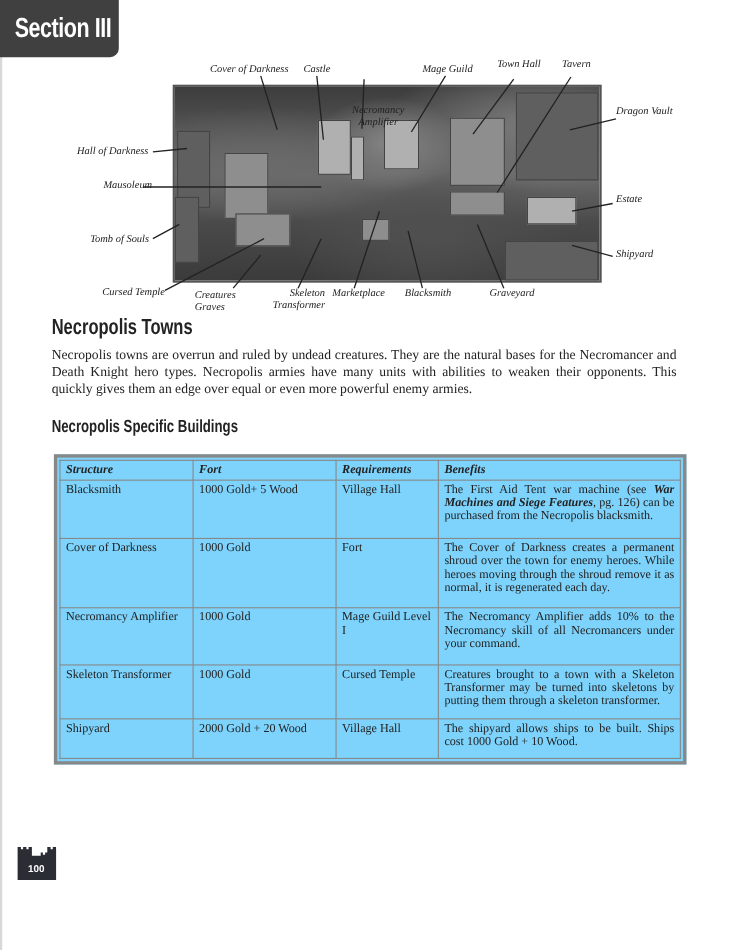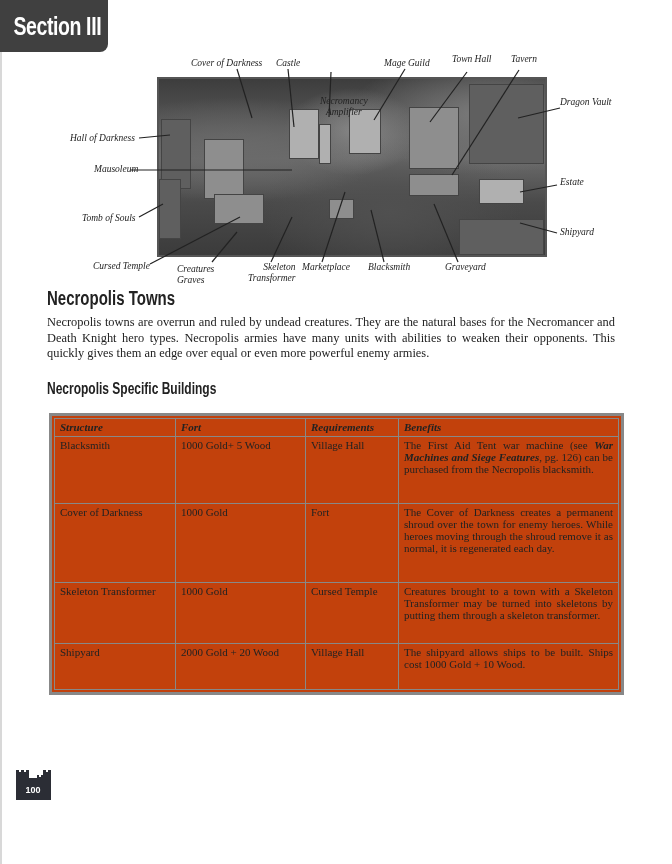--- a/index.html
+++ b/index.html
@@ -51,21 +51,21 @@
       font-size: 12.4px; line-height: 15.6px; color: #222; text-align: justify;
     }
     .h-buildings {
       position: absolute; left: 47px; top: 380px;
       font-family: "Liberation Sans", "DejaVu Sans", sans-serif; font-weight: bold; font-size: 16px; color: #222;
       transform: scaleX(0.75); transform-origin: left; white-space: nowrap;
     }
 
     .table-frame {
       position: absolute; left: 49px; top: 413px; width: 575px; height: 282px;
-      border: 3px solid #888; padding: 2px; background: #c2410c;
+      border: 3px solid #888; padding: 2px; background: #7dd3fc;
     }
     table.buildings {
       width: 100%; height: 100%; border-collapse: collapse;
       font-size: 11px; line-height: 12px; color: #222;
     }
     table.buildings th, table.buildings td {
       border: 1px solid #888; vertical-align: top; padding: 2px 5px 3px 5px; text-align: left;
     }
     table.buildings th { font-style: italic; font-weight: bold; height: 15px; }
     table.buildings td.benefit { text-align: justify; }
@@ -180,20 +180,26 @@
         <td>1000 Gold+ 5 Wood</td>
         <td>Village Hall</td>
         <td class="benefit"><span>The First Aid Tent war machine (see </span><b><i>War Machines and Siege Features</i></b><span>, pg. 126) can be purchased from the Necropolis blacksmith.</span></td>
       </tr>
       <tr style="height:55px;">
         <td>Cover of Darkness</td>
         <td>1000 Gold</td>
         <td>Fort</td>
         <td class="benefit">The Cover of Darkness creates a permanent shroud over the town for enemy heroes. While heroes moving through the shroud remove it as normal, it is regenerated each day.</td>
       </tr>
+      <tr style="height:46px;">
+        <td>Necromancy Amplifier</td>
+        <td>1000 Gold</td>
+        <td>Mage Guild Level I</td>
+        <td class="benefit">The Necromancy Amplifier adds 10% to the Necromancy skill of all Necromancers under your command.</td>
+      </tr>
       <tr style="height:43px;">
         <td>Skeleton Transformer</td>
         <td>1000 Gold</td>
         <td>Cursed Temple</td>
         <td class="benefit">Creatures brought to a town with a Skeleton Transformer may be turned into skeletons by putting them through a skeleton transformer.</td>
       </tr>
       <tr style="height:32px;">
         <td>Shipyard</td>
         <td>2000 Gold + 20 Wood</td>
         <td>Village Hall</td>

